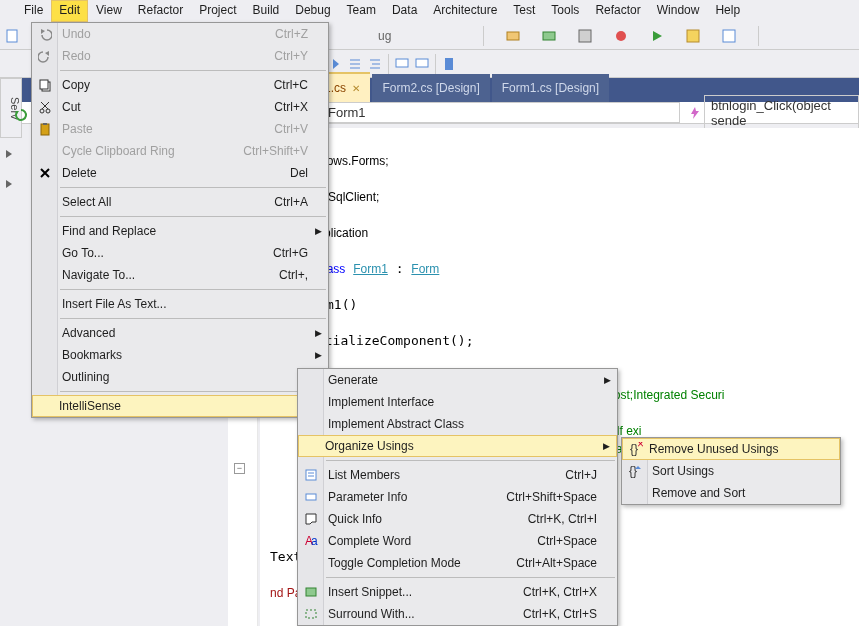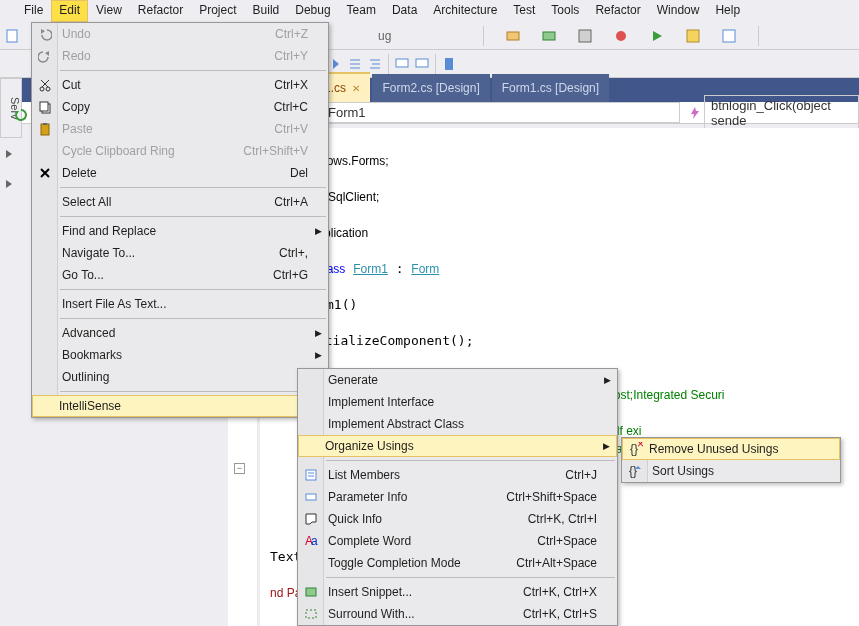--- a/index.html
+++ b/index.html
@@ -259,38 +259,38 @@
             <polygon points="11,2 7,4 11,7" fill="#888"></polygon>
           </svg>
         </span>
         <span>Redo</span>
         <span class="dd-shortcut">Ctrl+Y</span>
       </div>
       <div class="dd-sep"></div>
       <div class="dd-item">
         <span class="dd-icon">
           <svg width="14" height="14">
+            <rect x="4" y="4" width="8" height="9" fill="#fff" stroke="#333"></rect>
+            <rect x="2" y="2" width="8" height="9" fill="#fff" stroke="#333"></rect>
+          </svg>
+        </span>
+        <span>Copy</span>
+        <span class="dd-shortcut">Ctrl+C</span>
+      </div>
+      <div class="dd-item">
+        <span class="dd-icon">
+          <svg width="14" height="14">
             <circle cx="4" cy="11" r="2" fill="none" stroke="#333"></circle>
             <circle cx="10" cy="11" r="2" fill="none" stroke="#333"></circle>
             <path d="M4 9L11 2M10 9L3 2" stroke="#333"></path>
           </svg>
         </span>
         <span>Cut</span>
         <span class="dd-shortcut">Ctrl+X</span>
       </div>
-      <div class="dd-item">
-        <span class="dd-icon">
-          <svg width="14" height="14">
-            <rect x="4" y="4" width="8" height="9" fill="#fff" stroke="#333"></rect>
-            <rect x="2" y="2" width="8" height="9" fill="#fff" stroke="#333"></rect>
-          </svg>
-        </span>
-        <span>Copy</span>
-        <span class="dd-shortcut">Ctrl+C</span>
-      </div>
       <div class="dd-item disabled">
         <span class="dd-icon">
           <svg width="14" height="14">
             <rect x="3" y="2" width="8" height="11" fill="#d4a017" stroke="#8b6508"></rect>
             <rect x="5" y="1" width="4" height="2" fill="#666"></rect>
           </svg>
         </span>
         <span>Paste</span>
         <span class="dd-shortcut">Ctrl+V</span>
       </div>
@@ -311,26 +311,26 @@
       <div class="dd-item">
         <span>Select All</span>
         <span class="dd-shortcut">Ctrl+A</span>
       </div>
       <div class="dd-sep"></div>
       <div class="dd-item">
         <span>Find and Replace</span>
         <span class="dd-arrow">▶</span>
       </div>
       <div class="dd-item">
+        <span>Go To...</span>
+        <span class="dd-shortcut">Ctrl+G</span>
+      </div>
+      <div class="dd-item">
         <span>Navigate To...</span>
         <span class="dd-shortcut">Ctrl+,</span>
-      </div>
-      <div class="dd-item">
-        <span>Go To...</span>
-        <span class="dd-shortcut">Ctrl+G</span>
       </div>
       <div class="dd-sep"></div>
       <div class="dd-item">
         <span>Insert File As Text...</span>
       </div>
       <div class="dd-sep"></div>
       <div class="dd-item">
         <span>Advanced</span>
         <span class="dd-arrow">▶</span>
       </div>
@@ -446,14 +446,17 @@
       </div>
       <div class="dd-item">
         <span class="dd-icon">
           <svg width="14" height="14">
             <text x="1" y="11" font-size="11" fill="#333">{}</text>
             <polygon points="10,2 13,5 7,5" fill="#5a8bd6"></polygon>
           </svg>
         </span>
         <span>Sort Usings</span>
       </div>
+      <div class="dd-item">
+        <span>Remove and Sort</span>
+      </div>
     </div>
 </div>
 
 </body></html>

